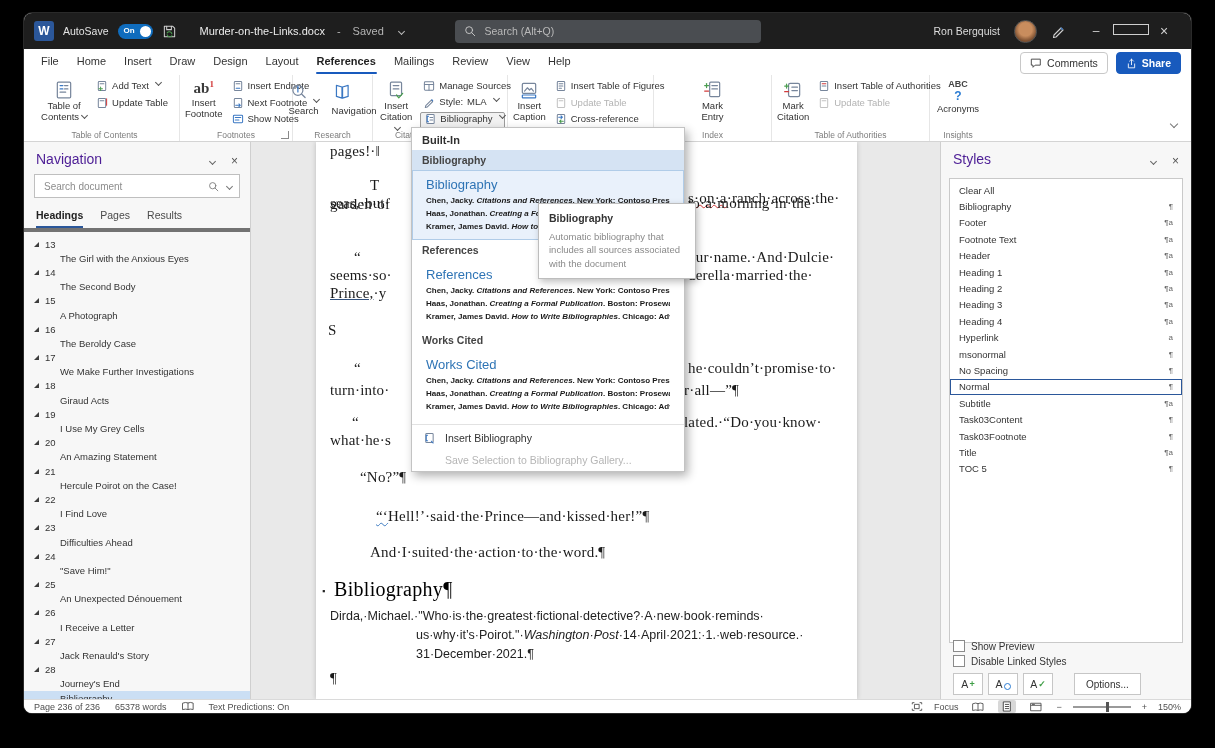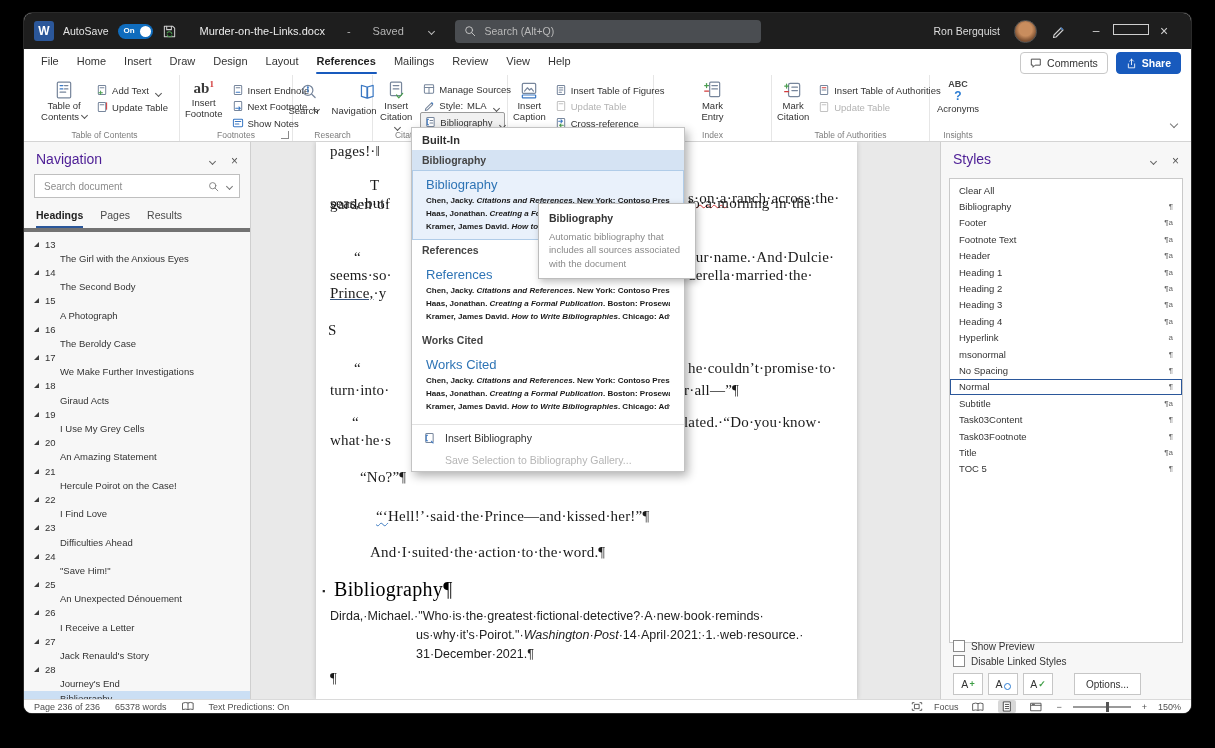--- a/index.html
+++ b/index.html
@@ -9,21 +9,21 @@
           border-radius:8px;overflow:hidden;box-shadow:0 0 0 1px #2a2a2a,0 12px 30px rgba(0,0,0,.65)}
 
   
   .titlebar{height:36px;background:#1e1e1e;display:flex;align-items:center;gap:9px;padding:0 10px;color:#d6d6d6;position:relative}
   .applogo{width:20px;height:20px;border-radius:3px;background:#2b579a;color:#fff;font-weight:bold;font-size:12px;
            display:flex;align-items:center;justify-content:center;flex:none}
   .as-label{font-size:10.5px;color:#e3e3e3}
   .toggle{width:35px;height:15px;border-radius:8px;background:#0f6cbd;position:relative;flex:none;cursor:default}
   .toggle .on{position:absolute;left:6px;top:2.5px;font-size:8px;color:#fff;font-weight:bold}
   .toggle .knob{position:absolute;right:2px;top:2px;width:11px;height:11px;border-radius:50%;background:#fff}
-  .doctitle{font-size:11px;color:#ececec;margin-left:14px;display:flex;gap:22px;align-items:center}
+  .doctitle{font-size:11px;color:#ececec;margin-left:14px;display:flex;gap:12px;align-items:center}
   .doctitle .dim{color:#b5b5b5}
   .tsearch{position:absolute;left:50%;transform:translateX(-50%);width:306px;height:23px;background:#4a4d51;border-radius:4px;
            display:flex;align-items:center;gap:7px;padding:0 9px;box-sizing:border-box}
   .tsearch input{background:transparent;border:none;outline:none;color:#c9c9c9;font-size:10.5px;width:100%}
   .tsearch input::placeholder{color:#b9b9b9}
   .tb-right{margin-left:auto;display:flex;align-items:center;gap:14px}
   .username{font-size:10.5px;color:#ddd}
   .avatar{width:21px;height:21px;border-radius:50%;background:radial-gradient(circle at 50% 40%,#c98d5e 0 40%,#7d5031 70%);border:1px solid #555}
   .winctl{display:flex;align-items:center;gap:0}
   .winctl span{width:34px;text-align:center;font-size:12px;color:#cfcfcf;cursor:default}
@@ -39,23 +39,23 @@
            padding:0 9px;font-size:10.5px;color:#333}
   .pillbtn.primary{background:#185abd;border-color:#185abd;color:#fff;font-weight:bold}
 
   
   .ribbon{height:67px;background:#fff;border-bottom:1px solid #d4d4d4;display:flex;padding-left:6px;position:relative;box-sizing:border-box}
   .rgroup{position:relative;border-right:1px solid #e6e6e6;padding:3px 2px 12px 2px;box-sizing:border-box;flex:none;display:flex}
   .rg-label{position:absolute;bottom:1px;left:0;right:0;text-align:center;font-size:8.5px;color:#7c7c7c;white-space:nowrap;overflow:hidden}
   .rg-body{display:flex;gap:3px;width:100%;justify-content:center}
   .bigbtn{display:flex;flex-direction:column;align-items:center;font-size:9.5px;color:#333;text-align:center;
           padding:2px 3px;border-radius:3px;line-height:1.2;cursor:default}
-  .midbtn{display:flex;flex-direction:column;align-items:flex-end;font-size:9.5px;color:#333;padding:4px 5px;gap:3px;cursor:default}
+  .midbtn{display:flex;flex-direction:column;align-items:flex-start;font-size:9.5px;color:#333;padding:4px 5px;gap:3px;cursor:default}
   .smallcol{display:flex;flex-direction:column;gap:1px;padding-top:2px;min-width:0}
-  .sbtn{display:flex;align-items:flex-end;gap:4px;font-size:9.5px;color:#333;height:16px;padding:0 3px;border-radius:2px;white-space:nowrap;cursor:default}
+  .sbtn{display:flex;align-items:flex-start;gap:4px;font-size:9.5px;color:#333;height:16px;padding:0 3px;border-radius:2px;white-space:nowrap;cursor:default}
   .sbtn.dis{color:#b3b3b3}
   .sbtn.pressed{border:1px solid #9b9b9b;background:#f1f1f1}
   .chev{display:inline-block;width:4px;height:4px;border-right:1.2px solid #555;border-bottom:1.2px solid #555;
         transform:rotate(45deg);margin-left:3px;vertical-align:2px;flex:none}
   svg.ic{fill:none;stroke:#77869c;stroke-width:1.1;stroke-linecap:round;stroke-linejoin:round;flex:none}
   svg.ic .g{stroke:#4b9e50}svg.ic .r{stroke:#d23b3b}svg.ic .b{stroke:#3b78c3}svg.ic .fw{fill:#fff}
   .dis svg.ic *{stroke:#c2c2c2!important}
   .i18{width:20px;height:20px}.i13{width:12px;height:12px}
   .ab1{font-family:"Liberation Serif",serif;font-size:15px;font-weight:bold;color:#3a3a3a;line-height:1.1}
   .ab1 sup{color:#d23b3b;font-size:9px}

